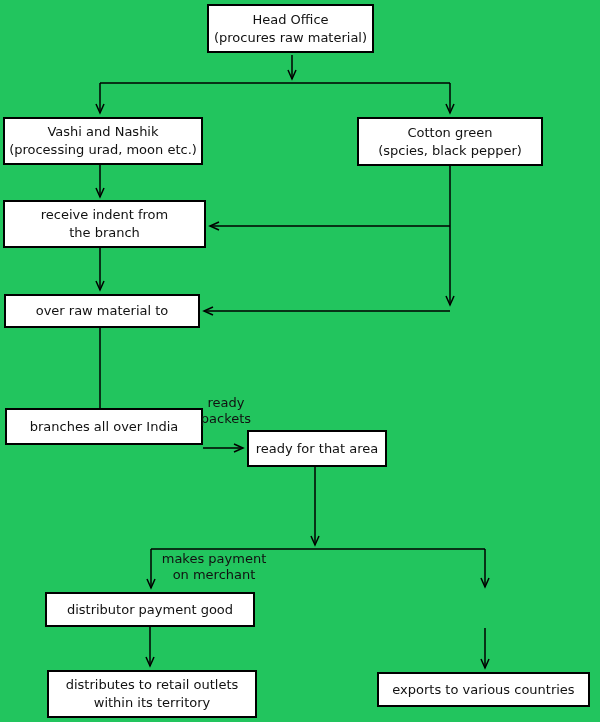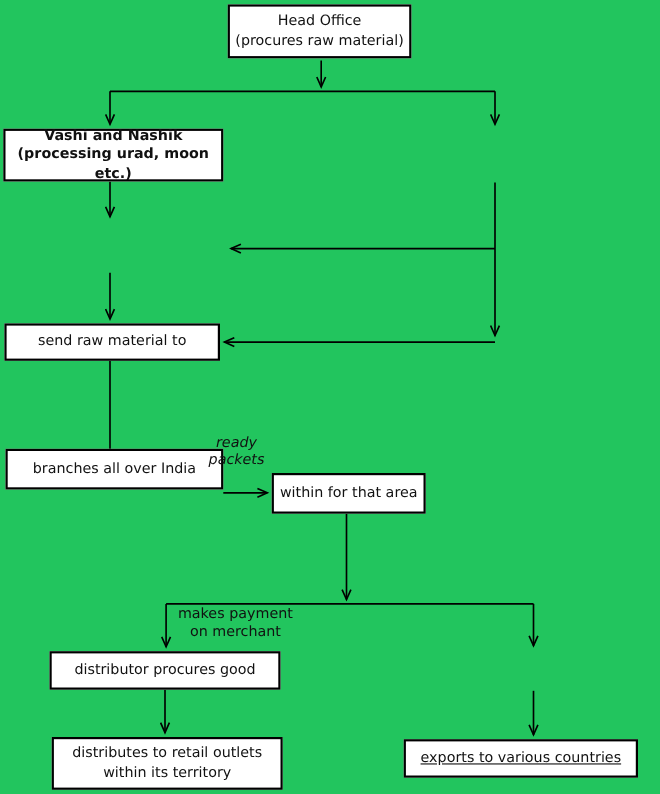--- a/index.html
+++ b/index.html
@@ -40,31 +40,31 @@
   .edge-label {
     position: absolute;
     text-align: center;
     white-space: pre-line;
     font-size: 13px;
     line-height: 1.25;
     color: #111111;
   }
   
   .n-head        { left: 207px; top: 4px;   width: 167px; height: 49px; }
-  .n-vashi       { left: 3px;   top: 117px; width: 200px; height: 48px; font-weight: bold; }
+  .n-vashi       { left: 3px;   top: 117px; width: 200px; height: 48px; }
   .n-cotton      { left: 357px; top: 117px; width: 186px; height: 49px; }
   .n-receive     { left: 3px;   top: 200px; width: 203px; height: 48px; }
   .n-send        { left: 4px;   top: 294px; width: 196px; height: 34px; }
   .n-branches    { left: 5px;   top: 408px; width: 198px; height: 37px; }
   .n-depot       { left: 247px; top: 430px; width: 140px; height: 37px; }
   .n-distributor { left: 45px;  top: 592px; width: 210px; height: 35px; }
   .n-merchant    { left: 372px; top: 591px; width: 225px; height: 37px; }
   .n-distributes { left: 47px;  top: 670px; width: 210px; height: 48px; }
-  .n-exports     { left: 367px; top: 672px; width: 213px; height: 35px; text-decoration: underline; }
-  .l-ready       { left: 182px; top: 395px; width: 66px; font-style: italic;  }
+  .n-exports     { left: 377px; top: 672px; width: 213px; height: 35px; }
+  .l-ready       { left: 193px; top: 395px; width: 66px;  }
   .l-payment     { left: 158px; top: 551px; width: 112px; }
 </style>
 </head>
 <body>
 
 <div class="canvas">
 
   <svg class="arrows" viewBox="0 0 600 722" xmlns="http://www.w3.org/2000/svg">
     <defs>
       <marker id="arrow" viewBox="0 0 12 10" markerWidth="12" markerHeight="10" refX="10" refY="5" orient="auto" markerUnits="userSpaceOnUse">
@@ -98,29 +98,33 @@
       <path d="M485,628 V668" marker-end="url(#arrow)"></path>
     </g>
   </svg>
 
   <div class="node n-head">Head Office
 (procures raw material)</div>
 
   <div class="node n-vashi">Vashi and Nashik
 (processing urad, moon etc.)</div>
 
+  <div class="node n-cotton">Cotton green
+(spcies, black pepper)</div>
 
+  <div class="node n-receive">receive indent from
+the branch</div>
 
-  <div class="node n-send">send raw material to</div>
+  <div class="node n-send">over raw material to</div>
 
   <div class="node n-branches">branches all over India</div>
 
-  <div class="node n-depot">within for that area</div>
+  <div class="node n-depot">ready for that area</div>
 
-  <div class="node n-distributor">distributor procures good</div>
+  <div class="node n-distributor">distributor payment good</div>
 
 
   <div class="node n-distributes">distributes to retail outlets
 within its territory</div>
 
   <div class="node n-exports">exports to various countries</div>
 
   <div class="edge-label l-ready">ready
 packets</div>
 

